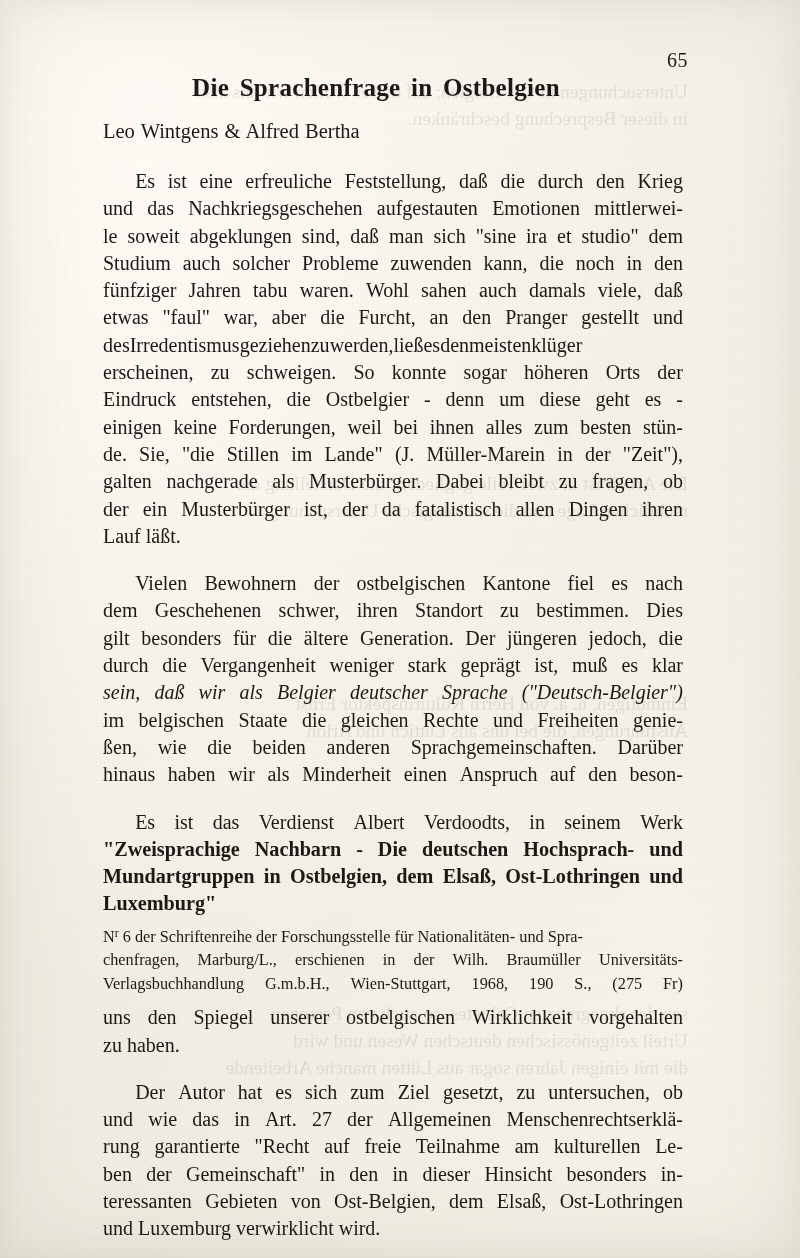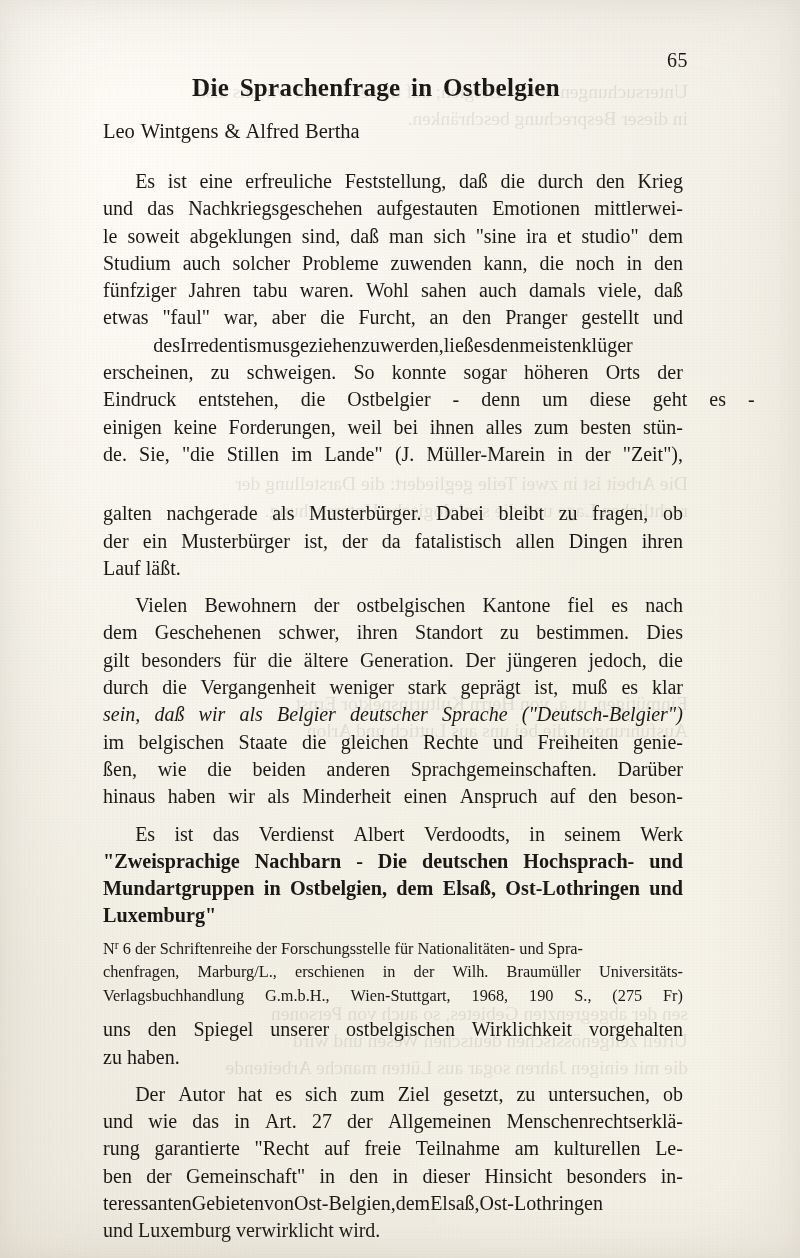--- a/index.html
+++ b/index.html
@@ -105,21 +105,21 @@
 
   p.body {
     margin: 0;
     font-size: 20px;
     line-height: 27.3px;
     text-align: justify;
     text-align-last: left;
     hyphens: none;
   }
   p.body.first { margin-top: 24px; }
-  p.body + p.body { margin-top: 10px; }
+  p.body + p.body { margin-top: 20px; }
   p.body .indent { display: inline-block; width: 34px; }
 
   
   p.worktitle {
     margin: 0;
     font-size: 20.2px;
     line-height: 27.3px;
     font-weight: bold;
     text-align: justify;
     text-align-last: left;
@@ -199,36 +199,36 @@
       <span class="ln j">
           <span style="display: flex; width: 100%; justify-content: space-between;"><span>Studium</span><span>auch</span><span>solcher</span><span>Probleme</span><span>zuwenden</span><span>kann,</span><span>die</span><span>noch</span><span>in</span><span>den</span></span>
         </span>
       <span class="ln j">
           <span style="display: flex; width: 100%; justify-content: space-between;"><span>fünfziger</span><span>Jahren</span><span>tabu</span><span>waren.</span><span>Wohl</span><span>sahen</span><span>auch</span><span>damals</span><span>viele,</span><span>daß</span></span>
         </span>
       <span class="ln j">
           <span style="display: flex; width: 100%; justify-content: space-between;"><span>etwas</span><span>"faul"</span><span>war,</span><span>aber</span><span>die</span><span>Furcht,</span><span>an</span><span>den</span><span>Pranger</span><span>gestellt</span><span>und</span></span>
         </span>
       <span class="ln j">
-          <span style="display: flex; width: 100%; justify-content: center;"><span>des</span><span>Irredentismus</span><span>geziehen</span><span>zu</span><span>werden,</span><span>ließ</span><span>es</span><span>den</span><span>meisten</span><span>klüger</span></span>
+          <span style="display: flex; width: 100%; justify-content: flex-start;"><span>des</span><span>Irredentismus</span><span>geziehen</span><span>zu</span><span>werden,</span><span>ließ</span><span>es</span><span>den</span><span>meisten</span><span>klüger</span></span>
         </span>
       <span class="ln j">
           <span style="display: flex; width: 100%; justify-content: space-between;"><span>erscheinen,</span><span>zu</span><span>schweigen.</span><span>So</span><span>konnte</span><span>sogar</span><span>höheren</span><span>Orts</span><span>der</span></span>
         </span>
       <span class="ln j">
-          <span style="display: flex; width: 100%; justify-content: space-between; gap: 22px;"><span>Eindruck</span><span>entstehen,</span><span>die</span><span>Ostbelgier</span><span>-</span><span>denn</span><span>um</span><span>diese</span><span>geht</span><span>es</span><span>-</span></span>
+          <span style="display: flex; width: 100%; justify-content: space-between;"><span>Eindruck</span><span>entstehen,</span><span>die</span><span>Ostbelgier</span><span>-</span><span>denn</span><span>um</span><span>diese</span><span>geht</span><span>es</span><span>-</span></span>
         </span>
       <span class="ln j">
           <span style="display: flex; width: 100%; justify-content: space-between;"><span>einigen</span><span>keine</span><span>Forderungen,</span><span>weil</span><span>bei</span><span>ihnen</span><span>alles</span><span>zum</span><span>besten</span><span>stün-</span></span>
         </span>
       <span class="ln j">
           <span style="display: flex; width: 100%; justify-content: space-between;"><span>de.</span><span>Sie,</span><span>"die</span><span>Stillen</span><span>im</span><span>Lande"</span><span>(J.</span><span>Müller-Marein</span><span>in</span><span>der</span><span>"Zeit"),</span></span>
         </span>
       <span class="ln j">
-          <span style="display: flex; width: 100%; justify-content: space-between; margin-top: 32px;"><span>galten</span><span>nachgerade</span><span>als</span><span>Musterbürger.</span><span>Dabei</span><span>bleibt</span><span>zu</span><span>fragen,</span><span>ob</span></span>
+          <span style="display: flex; width: 100%; justify-content: space-between;"><span>galten</span><span>nachgerade</span><span>als</span><span>Musterbürger.</span><span>Dabei</span><span>bleibt</span><span>zu</span><span>fragen,</span><span>ob</span></span>
         </span>
       <span class="ln j">
           <span style="display: flex; width: 100%; justify-content: space-between;"><span>der</span><span>ein</span><span>Musterbürger</span><span>ist,</span><span>der</span><span>da</span><span>fatalistisch</span><span>allen</span><span>Dingen</span><span>ihren</span></span>
         </span>
       <span class="ln">Lauf läßt.</span>
     </p>
 
     <p class="body">
       <span class="ln j">
           <span class="indent"></span>
@@ -301,21 +301,21 @@
       <span class="ln j">
           <span style="display: flex; width: 100%; justify-content: space-between;"><span>und</span><span>wie</span><span>das</span><span>in</span><span>Art.</span><span>27</span><span>der</span><span>Allgemeinen</span><span>Menschenrechtserklä-</span></span>
         </span>
       <span class="ln j">
           <span style="display: flex; width: 100%; justify-content: space-between;"><span>rung</span><span>garantierte</span><span>"Recht</span><span>auf</span><span>freie</span><span>Teilnahme</span><span>am</span><span>kulturellen</span><span>Le-</span></span>
         </span>
       <span class="ln j">
           <span style="display: flex; width: 100%; justify-content: space-between;"><span>ben</span><span>der</span><span>Gemeinschaft"</span><span>in</span><span>den</span><span>in</span><span>dieser</span><span>Hinsicht</span><span>besonders</span><span>in-</span></span>
         </span>
       <span class="ln j">
-          <span style="display: flex; width: 100%; justify-content: flex-start;"><span>teressanten</span><span>Gebieten</span><span>von</span><span>Ost-Belgien,</span><span>dem</span><span>Elsaß,</span><span>Ost-Lothringen</span></span>
+          <span style="display: flex; width: 100%; justify-content: space-between;"><span>teressanten</span><span>Gebieten</span><span>von</span><span>Ost-Belgien,</span><span>dem</span><span>Elsaß,</span><span>Ost-Lothringen</span></span>
         </span>
       <span class="ln">und Luxemburg verwirklicht wird.</span>
     </p>
 
   </div>
 
   <div class="vignette"></div>
 </div>
 
 </body></html>

